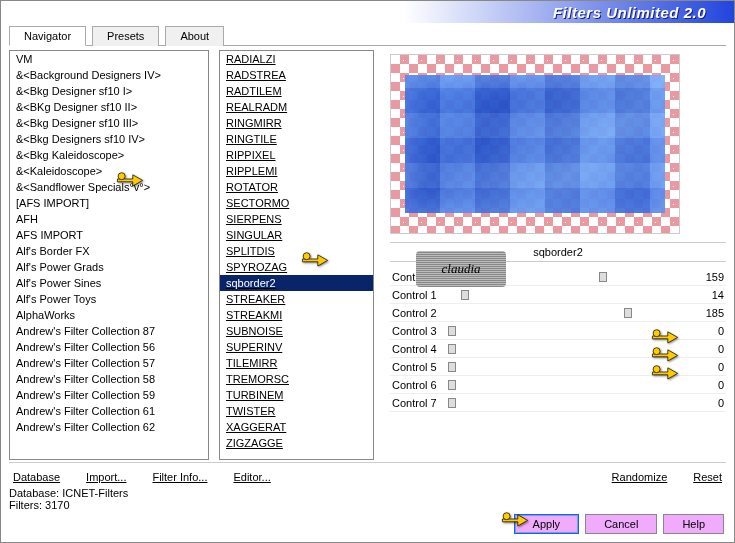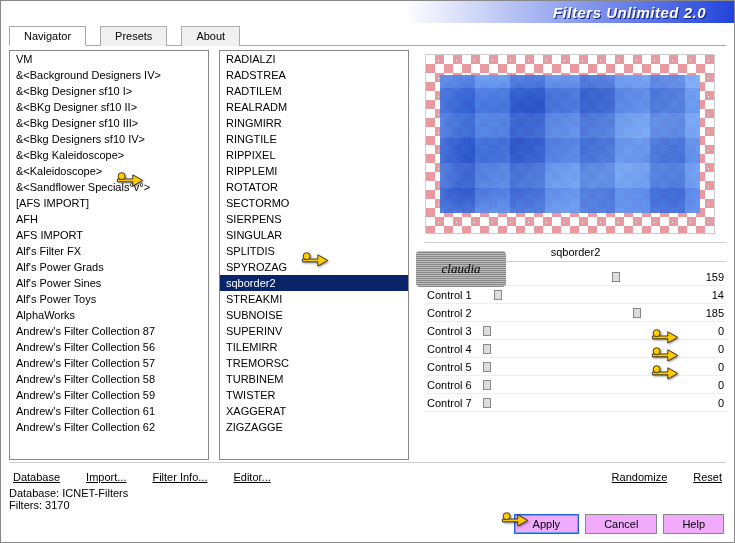--- a/index.html
+++ b/index.html
@@ -1,25 +1,25 @@
 <!DOCTYPE html>
 <html><head>
 <meta charset="utf-8">
 <style>
   * { box-sizing: border-box; margin: 0; padding: 0; }
   body { font-family: Tahoma, Arial, sans-serif; font-size: 11px; background: #fff; width: 735px; height: 543px; overflow: hidden; position: relative; border: 1px solid #888; }
   .titlebar { height: 22px; background: linear-gradient(to right, #fff 0%, #fff 55%, #2244dd 100%); display: flex; align-items: center; justify-content: flex-end; padding-right: 28px; }
   .titlebar span { font-weight: bold; font-style: italic; color: #fff; font-size: 15px; letter-spacing: 0.5px; text-shadow: 1px 1px 0 #112288; }
   .tabs { display: flex; border-bottom: 1px solid #aaa; margin: 2px 8px 0 8px; }
-  .tab { padding: 3px 14px; border: 1px solid #aaa; border-bottom: none; background: #f0f0f0; margin-right: 14px; cursor: pointer; position: relative; top: 1px; }
+  .tab { padding: 3px 14px; border: 1px solid #aaa; border-bottom: none; background: #f0f0f0; margin-right: 6px; cursor: pointer; position: relative; top: 1px; }
   .tab.active { background: #fff; border-bottom: 1px solid #fff; }
   .main { display: flex; height: 410px; margin: 4px 8px 0 8px; }
   .listbox { border: 1px solid #888; background: #fff; overflow-y: scroll; overflow-x: hidden; margin-right: 10px; }
   .listbox.cat { width: 200px; }
-  .listbox.fil { width: 190px; }
+  .listbox.fil { width: 155px; text-decoration: underline; }
   .listitem { padding: 1px 6px; white-space: nowrap; cursor: pointer; font-size: 11px; line-height: 14px; }
   .listitem.selected { background: #0a246a; color: #fff; }
   .rightpane { flex: 1; display: flex; flex-direction: column; padding-left: 6px; }
   .preview { width: 290px; height: 180px; background-image:
     linear-gradient(45deg, #e999a0 25%, transparent 25%),
     linear-gradient(-45deg, #e999a0 25%, transparent 25%),
     linear-gradient(45deg, transparent 75%, #e999a0 75%),
     linear-gradient(-45deg, transparent 75%, #e999a0 75%);
     background-size: 18px 18px;
     background-position: 0 0, 0 9px, 9px -9px, -9px 0;
@@ -73,21 +73,21 @@
       <div class="listitem">&amp;&lt;Bkg Designer sf10 I&gt;</div>
       <div class="listitem">&amp;&lt;BKg Designer sf10 II&gt;</div>
       <div class="listitem">&amp;&lt;Bkg Designer sf10 III&gt;</div>
       <div class="listitem">&amp;&lt;Bkg Designers sf10 IV&gt;</div>
       <div class="listitem">&amp;&lt;Bkg Kaleidoscope&gt;</div>
       <div class="listitem">&amp;&lt;Kaleidoscope&gt;</div>
       <div class="listitem">&amp;&lt;Sandflower Specials°v°&gt;</div>
       <div class="listitem">[AFS IMPORT]</div>
       <div class="listitem">AFH</div>
       <div class="listitem">AFS IMPORT</div>
-      <div class="listitem">Alf's Filter FX</div>
+      <div class="listitem">Alf's Border FX</div>
       <div class="listitem">Alf's Power Grads</div>
       <div class="listitem">Alf's Power Sines</div>
       <div class="listitem">Alf's Power Toys</div>
       <div class="listitem">AlphaWorks</div>
       <div class="listitem">Andrew's Filter Collection 87</div>
       <div class="listitem">Andrew's Filter Collection 56</div>
       <div class="listitem">Andrew's Filter Collection 57</div>
       <div class="listitem">Andrew's Filter Collection 58</div>
       <div class="listitem">Andrew's Filter Collection 59</div>
       <div class="listitem">Andrew's Filter Collection 61</div>
@@ -102,20 +102,21 @@
       <div class="listitem">RINGTILE</div>
       <div class="listitem">RIPPIXEL</div>
       <div class="listitem">RIPPLEMI</div>
       <div class="listitem">ROTATOR</div>
       <div class="listitem">SECTORMO</div>
       <div class="listitem">SIERPENS</div>
       <div class="listitem">SINGULAR</div>
       <div class="listitem">SPLITDIS</div>
       <div class="listitem">SPYROZAG</div>
       <div class="listitem selected">sqborder2</div>
+      <div class="listitem">STREAKER</div>
       <div class="listitem">STREAKMI</div>
       <div class="listitem">SUBNOISE</div>
       <div class="listitem">SUPERINV</div>
       <div class="listitem">TILEMIRR</div>
       <div class="listitem">TREMORSC</div>
       <div class="listitem">TURBINEM</div>
       <div class="listitem">TWISTER</div>
       <div class="listitem">XAGGERAT</div>
       <div class="listitem">ZIGZAGGE</div>
     </div>

